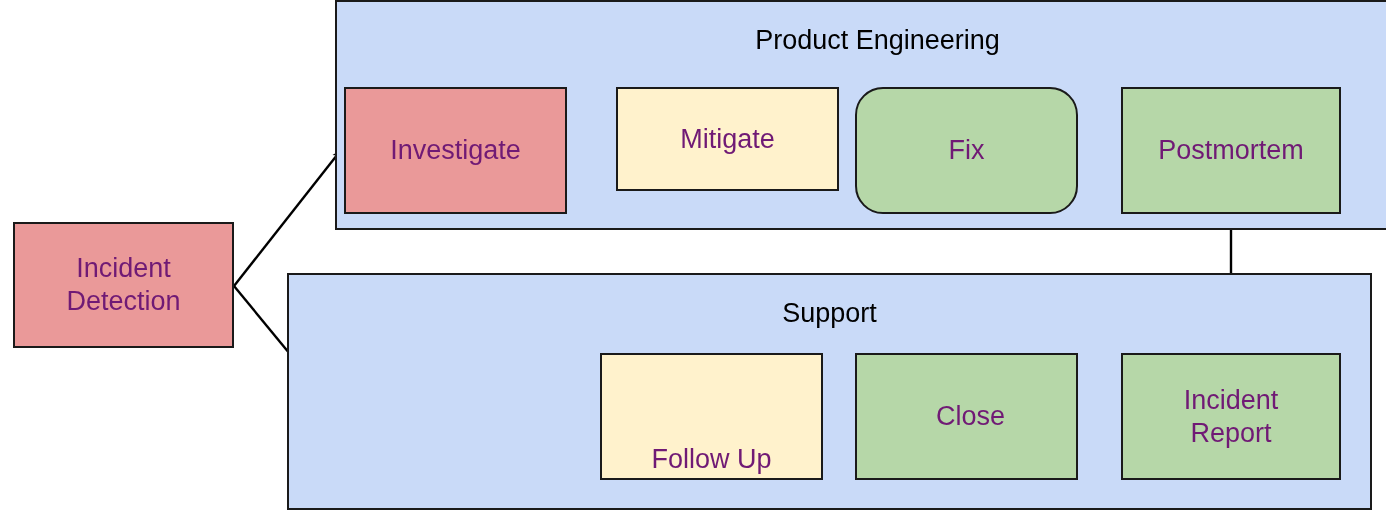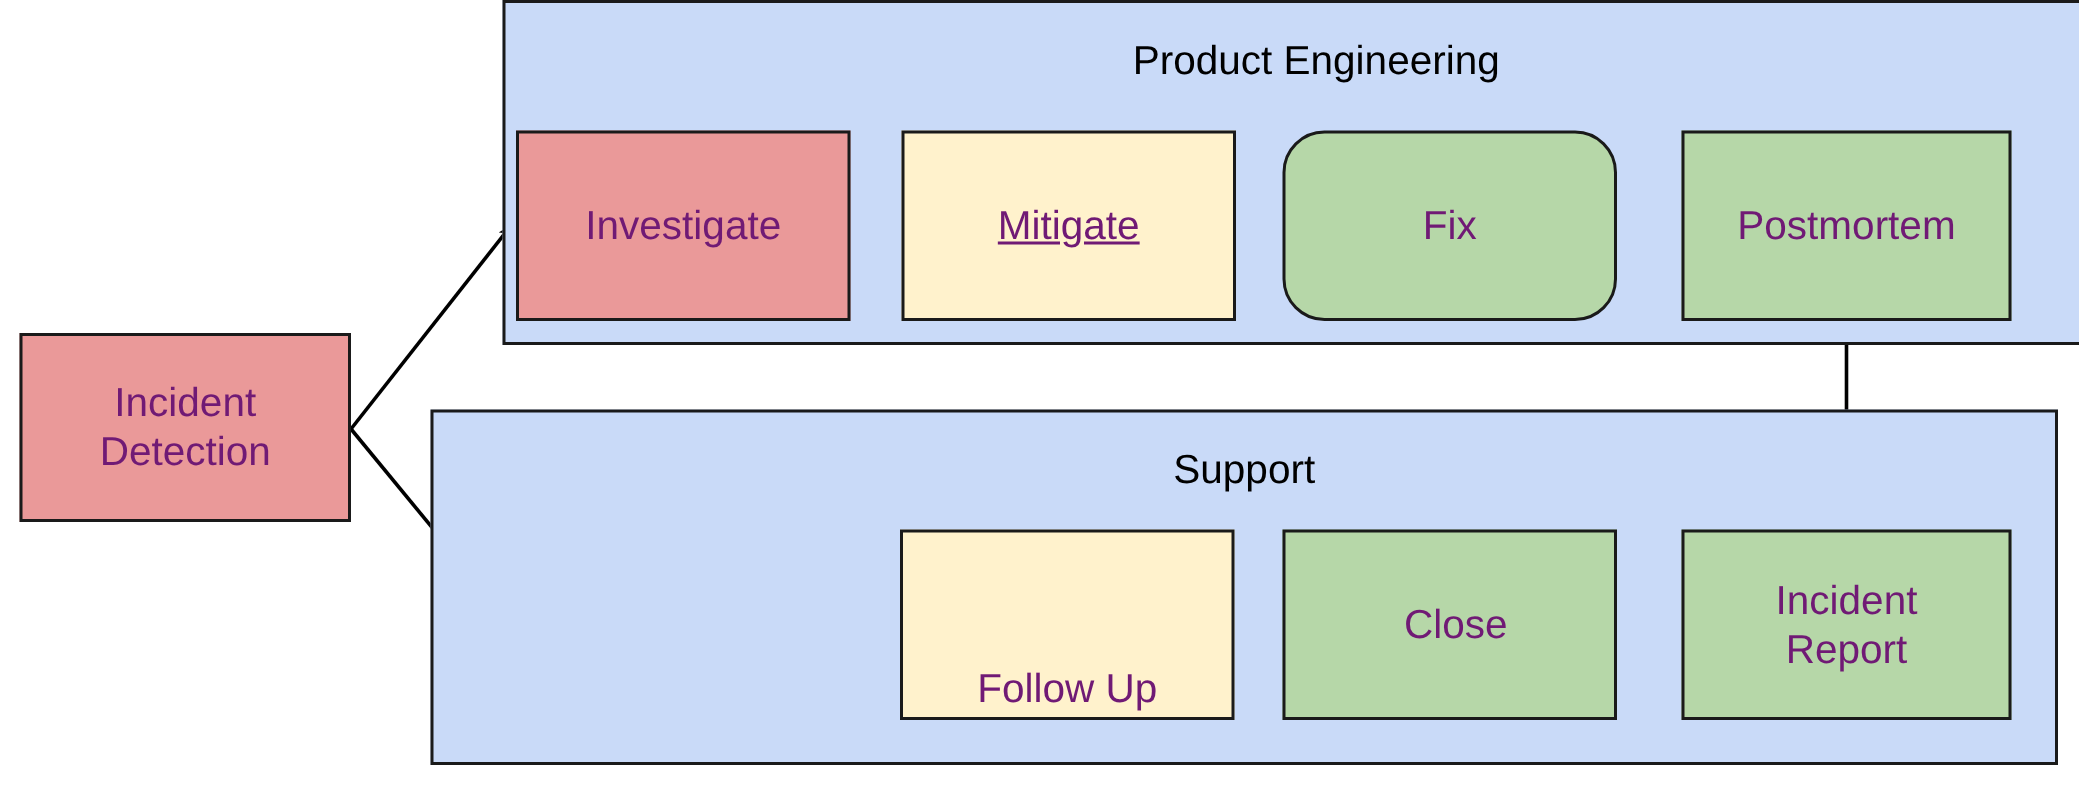--- a/index.html
+++ b/index.html
@@ -99,21 +99,21 @@
 Detection</span>
   </div>
 
   <div class="lane" style="left:287px; top:0; width:1085px; height:230px;margin-left:48px;">
     <div class="lane-title" style="top:25px;">Product Engineering</div>
   </div>
 
   <div class="node fill-red" style="left:344px; top:87px; width:223px; height:127px;">
     <span class="node-label">Investigate</span>
   </div>
-  <div class="node fill-yellow" style="left:601px; top:87px; width:223px; height:127px;text-decoration:underline;">
+  <div class="node fill-yellow" style="left:616px; top:87px; width:223px; height:104px;">
     <span class="node-label">Mitigate</span>
   </div>
   <div class="node fill-green" style="left:855px; top:87px; width:223px; height:127px;border-radius:28px;">
     <span class="node-label">Fix</span>
   </div>
   <div class="node fill-green" style="left:1121px; top:87px; width:220px; height:127px;">
     <span class="node-label">Postmortem</span>
   </div>
 
   <div class="lane" style="left:287px; top:273px; width:1085px; height:237px;">

